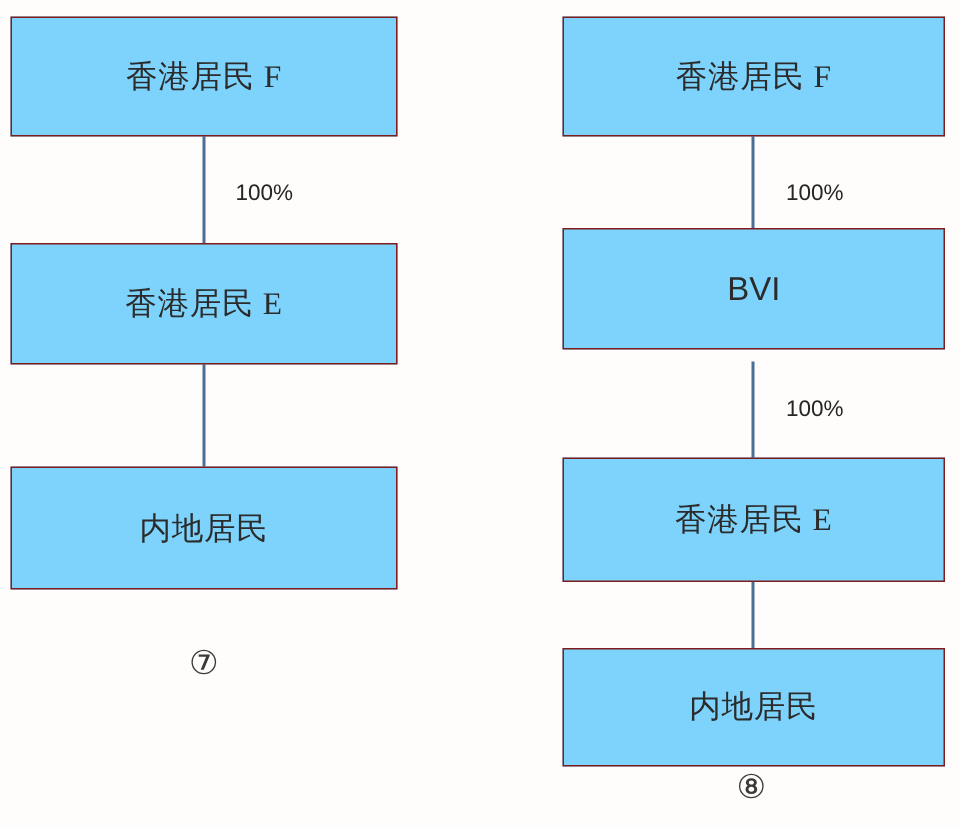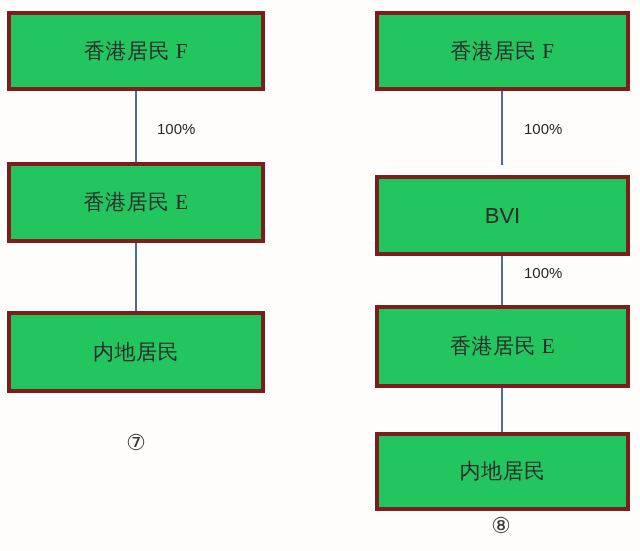--- a/index.html
+++ b/index.html
@@ -15,22 +15,22 @@
     position: relative;
   }
   #canvas {
     position: relative;
     width: 640px;
     height: 551px;
   }
   .node-box {
     position: absolute;
     box-sizing: border-box;
-    background: #22c55e;
-    border: 4px solid #7f1d1d;
+    background: #7dd3fc;
+    border: 1px solid #7f1d1d;
     display: flex;
     align-items: center;
     justify-content: center;
     z-index: 3;
   }
   .node-label {
     font-size: 21px;
     color: #2b2b2b;
     letter-spacing: 0.5px;
     line-height: 1;
@@ -93,21 +93,21 @@
   <div class="connector" style="left:501px; top:88px; height:77px;"></div>
   <div class="connector" style="left:501px; top:241px; height:66px;"></div>
   <div class="connector" style="left:501px; top:386px; height:48px;"></div>
 
   <div class="node-box" style="left:375px; top:11px; width:255px; height:80px;">
     <span class="node-label">香港居民 F</span>
   </div>
 
   <div class="pct-label" style="left:524px; top:121px;">100%</div>
 
-  <div class="node-box" style="left:375px; top:175px; width:255px; height:81px;">
+  <div class="node-box" style="left:375px; top:152px; width:255px; height:81px;">
     <span class="node-label latin">BVI</span>
   </div>
 
   <div class="pct-label" style="left:524px; top:265px;">100%</div>
 
   <div class="node-box" style="left:375px; top:305px; width:255px; height:83px;">
     <span class="node-label">香港居民 E</span>
   </div>
 
   <div class="node-box" style="left:375px; top:432px; width:255px; height:79px;">

